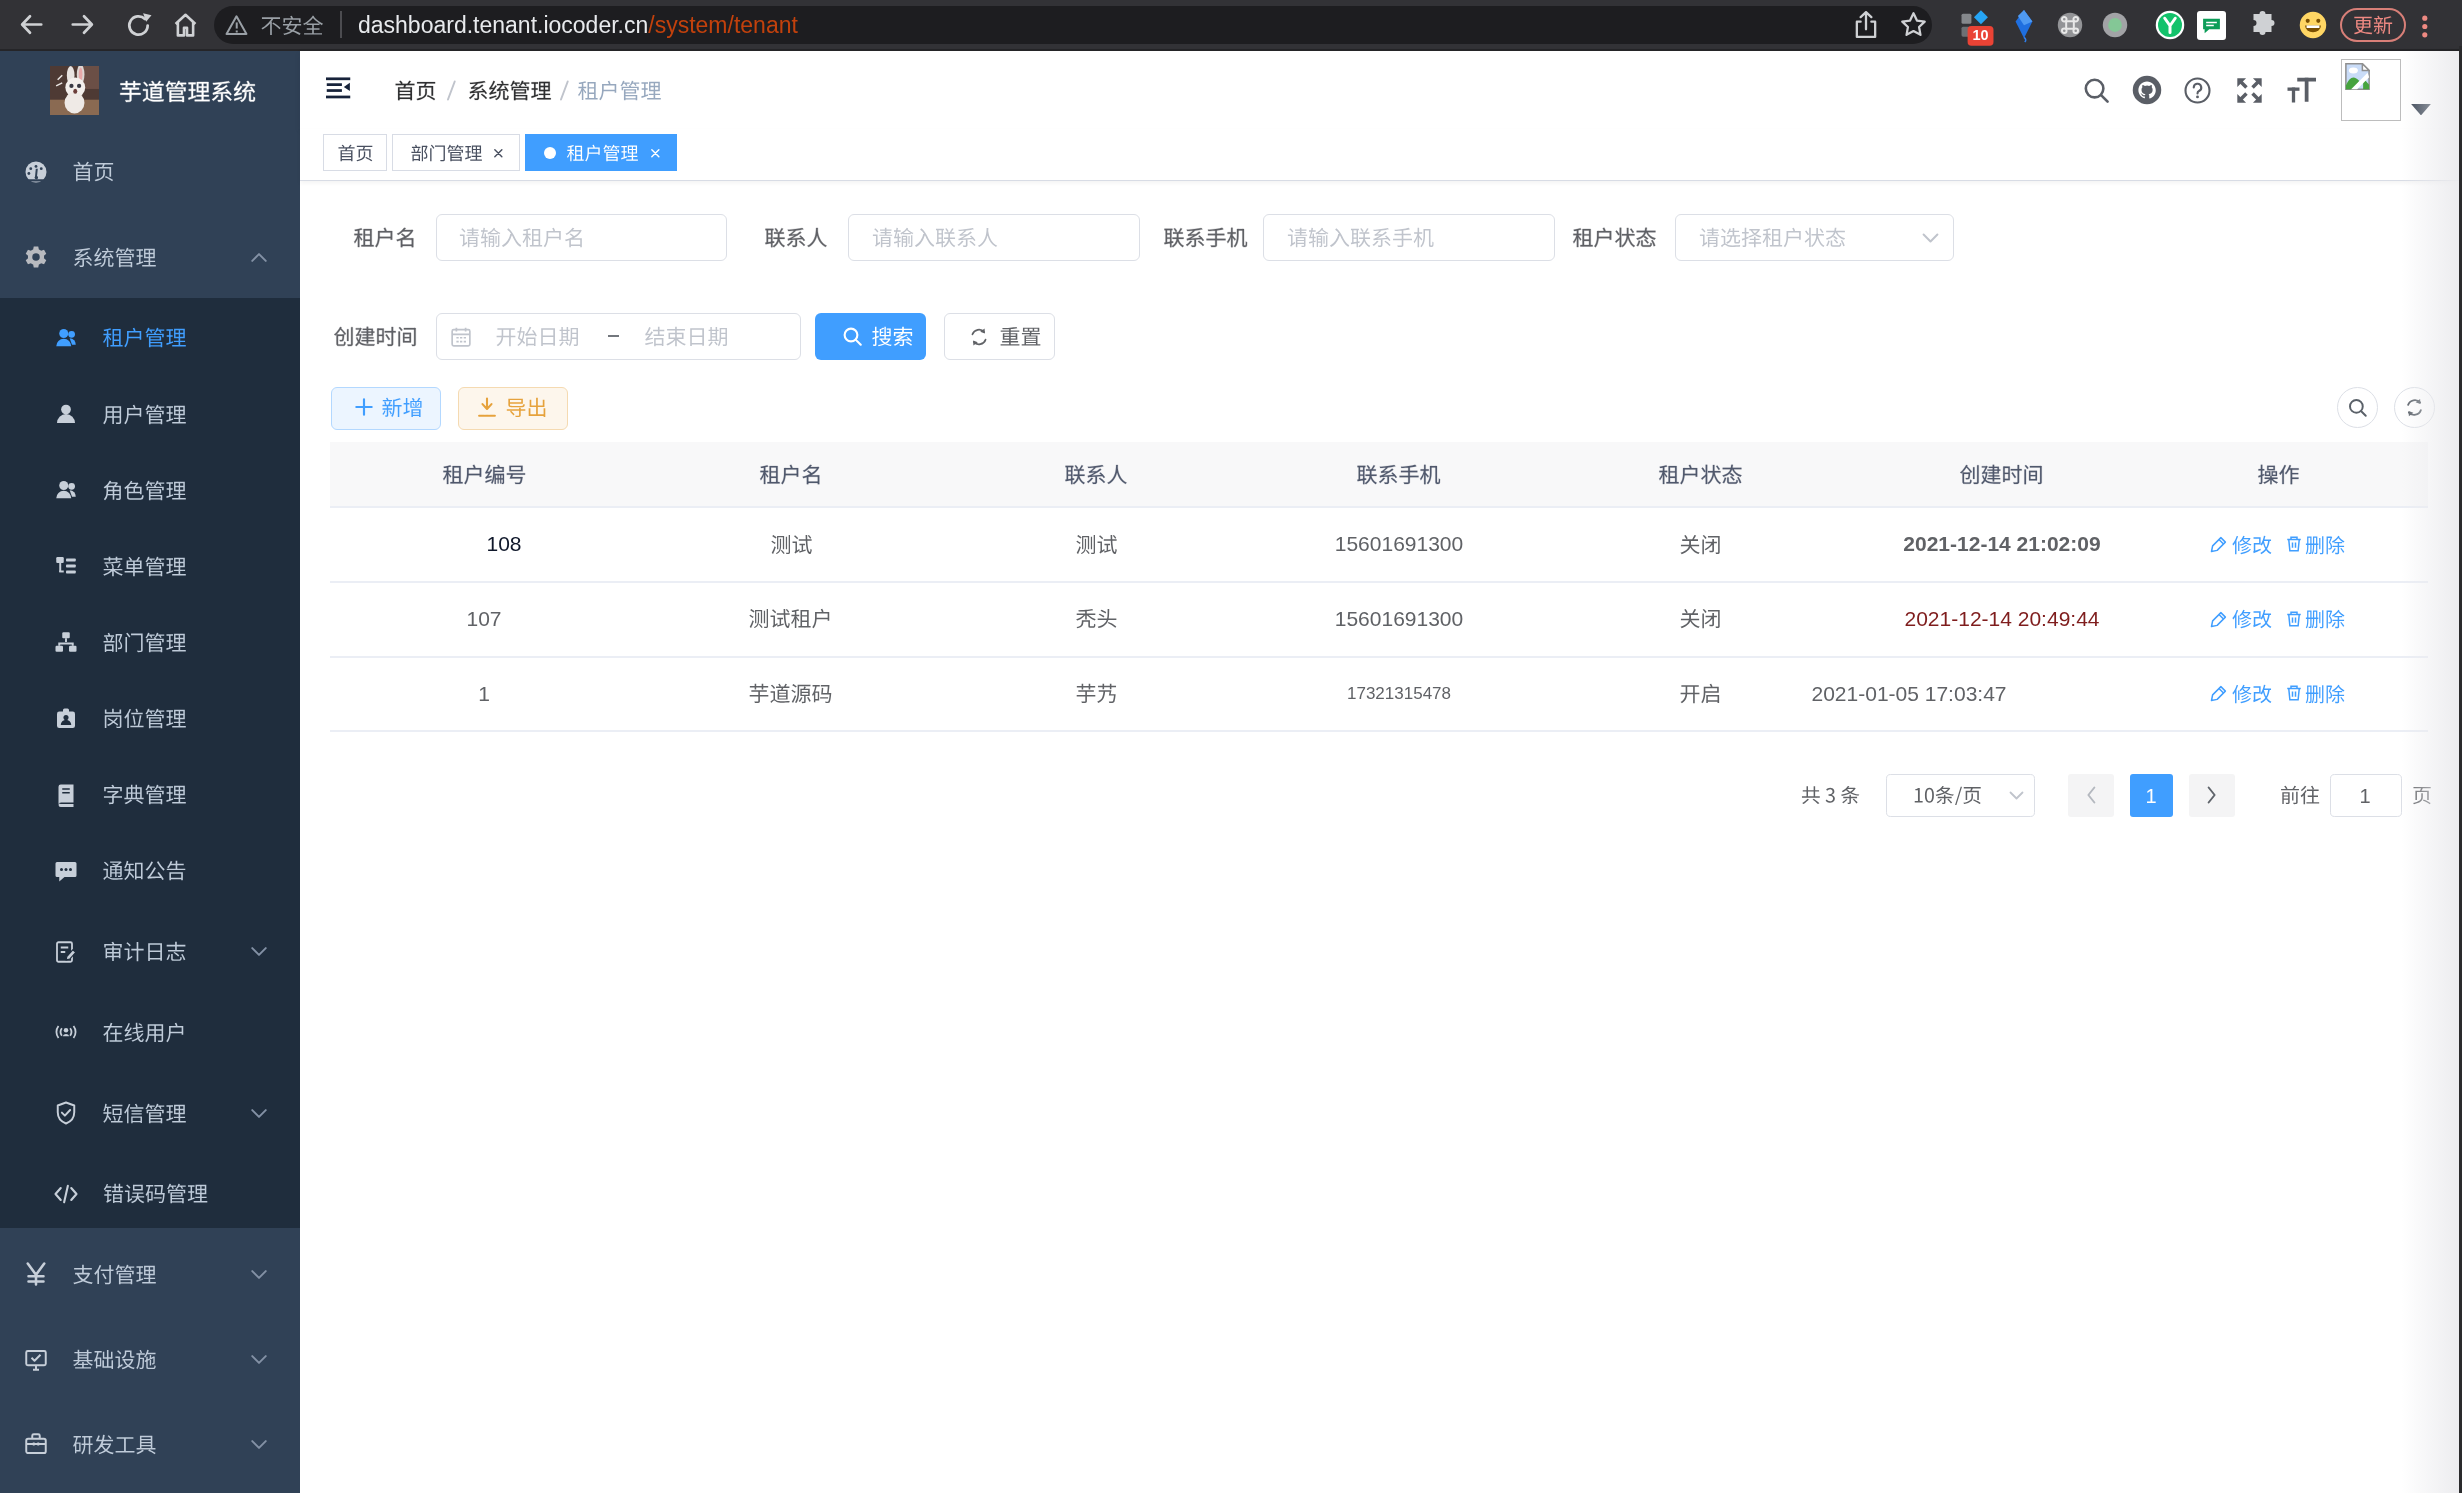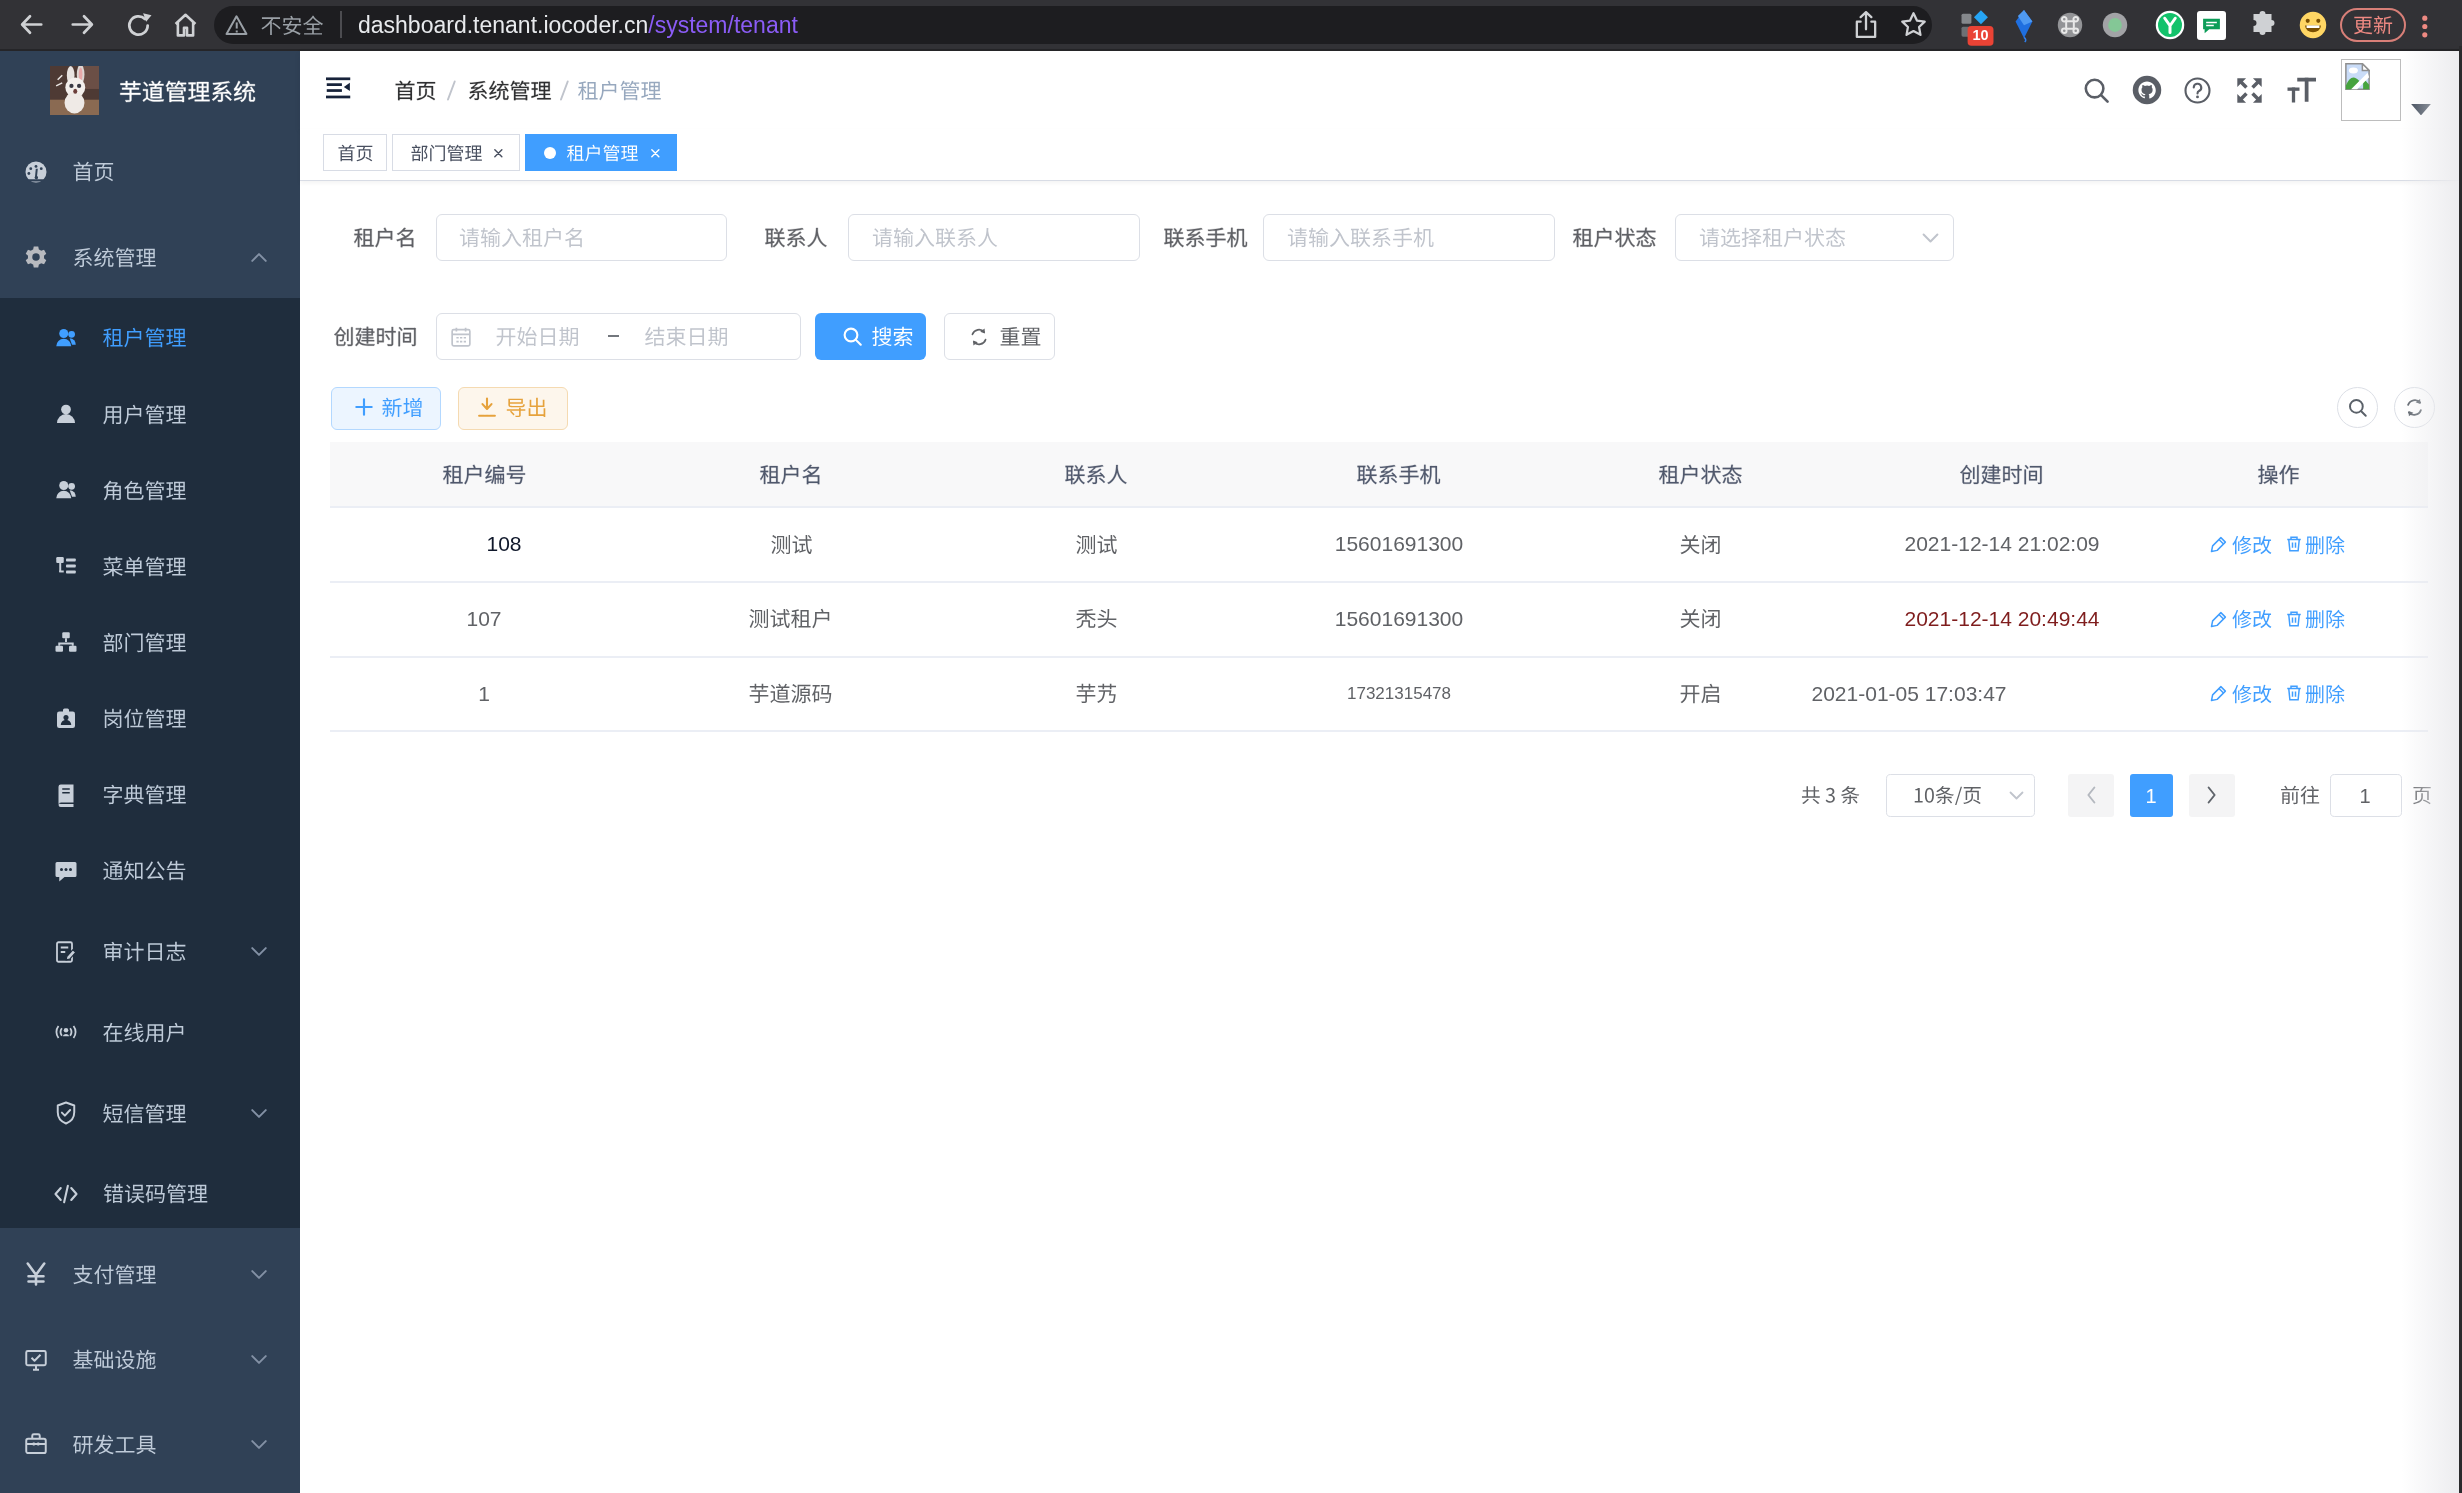--- a/index.html
+++ b/index.html
@@ -146,21 +146,21 @@
     <rect x="14" y="21.5" width="2.6" height="2.6" fill="#9aa0a6"></rect>
   </svg>
 <svg style="position:absolute;left:260px;top:15px" width="64" height="21" viewBox="0 -880 3000 1000">
     <g fill="#9aa0a6">
       <use href="#u4E0D" x="0"></use>
       <use href="#u5B89" x="1000"></use>
       <use href="#u5168" x="2000"></use>
     </g>
   </svg>
 <div style="position:absolute;left:340px;top:11.4px;width:1.5px;height:27px;background:#4c4c50"></div>
-<div style="position:absolute;left:358px;top:25px;transform:translateY(-50%);font-size:23px;color:#e8eaed;font-weight:400;white-space:nowrap;letter-spacing:0"><span style="color:#e8eaed">dashboard.tenant.iocoder.cn</span><span style="color:#8b5cf6">/system/tenant</span></div>
+<div style="position:absolute;left:358px;top:25px;transform:translateY(-50%);font-size:23px;color:#e8eaed;font-weight:400;white-space:nowrap;letter-spacing:0"><span style="color:#e8eaed">dashboard.tenant.iocoder.cn</span><span style="color:#c2410c">/system/tenant</span></div>
 <svg style="position:absolute;left:1853px;top:10.7px" width="26" height="29" viewBox="0 0 34 38">
     <g stroke="#cfd1d4" stroke-width="3" fill="none" stroke-linecap="round" stroke-linejoin="round">
       <path d="M10 14H5v20h24V14h-5M17 2v22M10 8l7-6.5L24 8"></path>
     </g>
   </svg>
 <svg style="position:absolute;left:1900px;top:11.4px" width="27" height="27" viewBox="0 0 36 36">
     <path d="M18 3l4.6 9.7 10.4 1.4-7.6 7.3 1.9 10.4L18 26.7 8.7 31.8l1.9-10.4L3 14.1l10.4-1.4Z" stroke="#cfd1d4" stroke-width="3" fill="none" stroke-linejoin="round"></path>
   </svg>
 <svg style="position:absolute;left:1960px;top:9px" width="35" height="37" viewBox="0 0 46 48">
     <rect x="2" y="6" width="13" height="13" rx="2" fill="#85888c"></rect>
@@ -878,21 +878,21 @@
       <use href="#u8BD5" x="1000"></use>
     </g>
   </svg>
 <div style="position:absolute;left:1399px;transform:translateX(-50%);top:544px;transform:translateY(-50%);transform:translate(-50%,-50%);font-size:21px;color:#606266;font-weight:400;white-space:nowrap;letter-spacing:0">15601691300</div>
 <svg style="position:absolute;left:1679px;top:534px" width="43" height="21" viewBox="0 -880 2000 1000">
     <g fill="#606266">
       <use href="#u5173" x="0"></use>
       <use href="#u95ED" x="1000"></use>
     </g>
   </svg>
-<div style="position:absolute;left:2002px;transform:translateX(-50%);top:544px;transform:translateY(-50%);transform:translate(-50%,-50%);font-size:21px;color:#606266;font-weight:400;white-space:nowrap;letter-spacing:0">2021-12-14 21:02:09</div>
+<div style="position:absolute;left:2002px;transform:translateX(-50%);top:544px;transform:translateY(-50%);transform:translate(-50%,-50%);font-size:21px;color:#606266;font-weight:700;white-space:nowrap;letter-spacing:0">2021-12-14 21:02:09</div>
 <svg style="position:absolute;left:2210px;top:535px" width="18" height="18" viewBox="0 0 24 24">
     <g stroke="#409eff" stroke-width="2" fill="none">
       <path d="M14.5 3.5l6 6-11 11-7.5 1.5L3.5 14.5Z" stroke-linejoin="round"></path>
       <path d="M12 6l6 6"></path>
     </g>
   </svg>
 <svg style="position:absolute;left:2232px;top:535px" width="40" height="20" viewBox="0 -880 2000 1000">
     <g fill="#409eff">
       <use href="#u4FEE" x="0"></use>
       <use href="#u6539" x="1000"></use>

